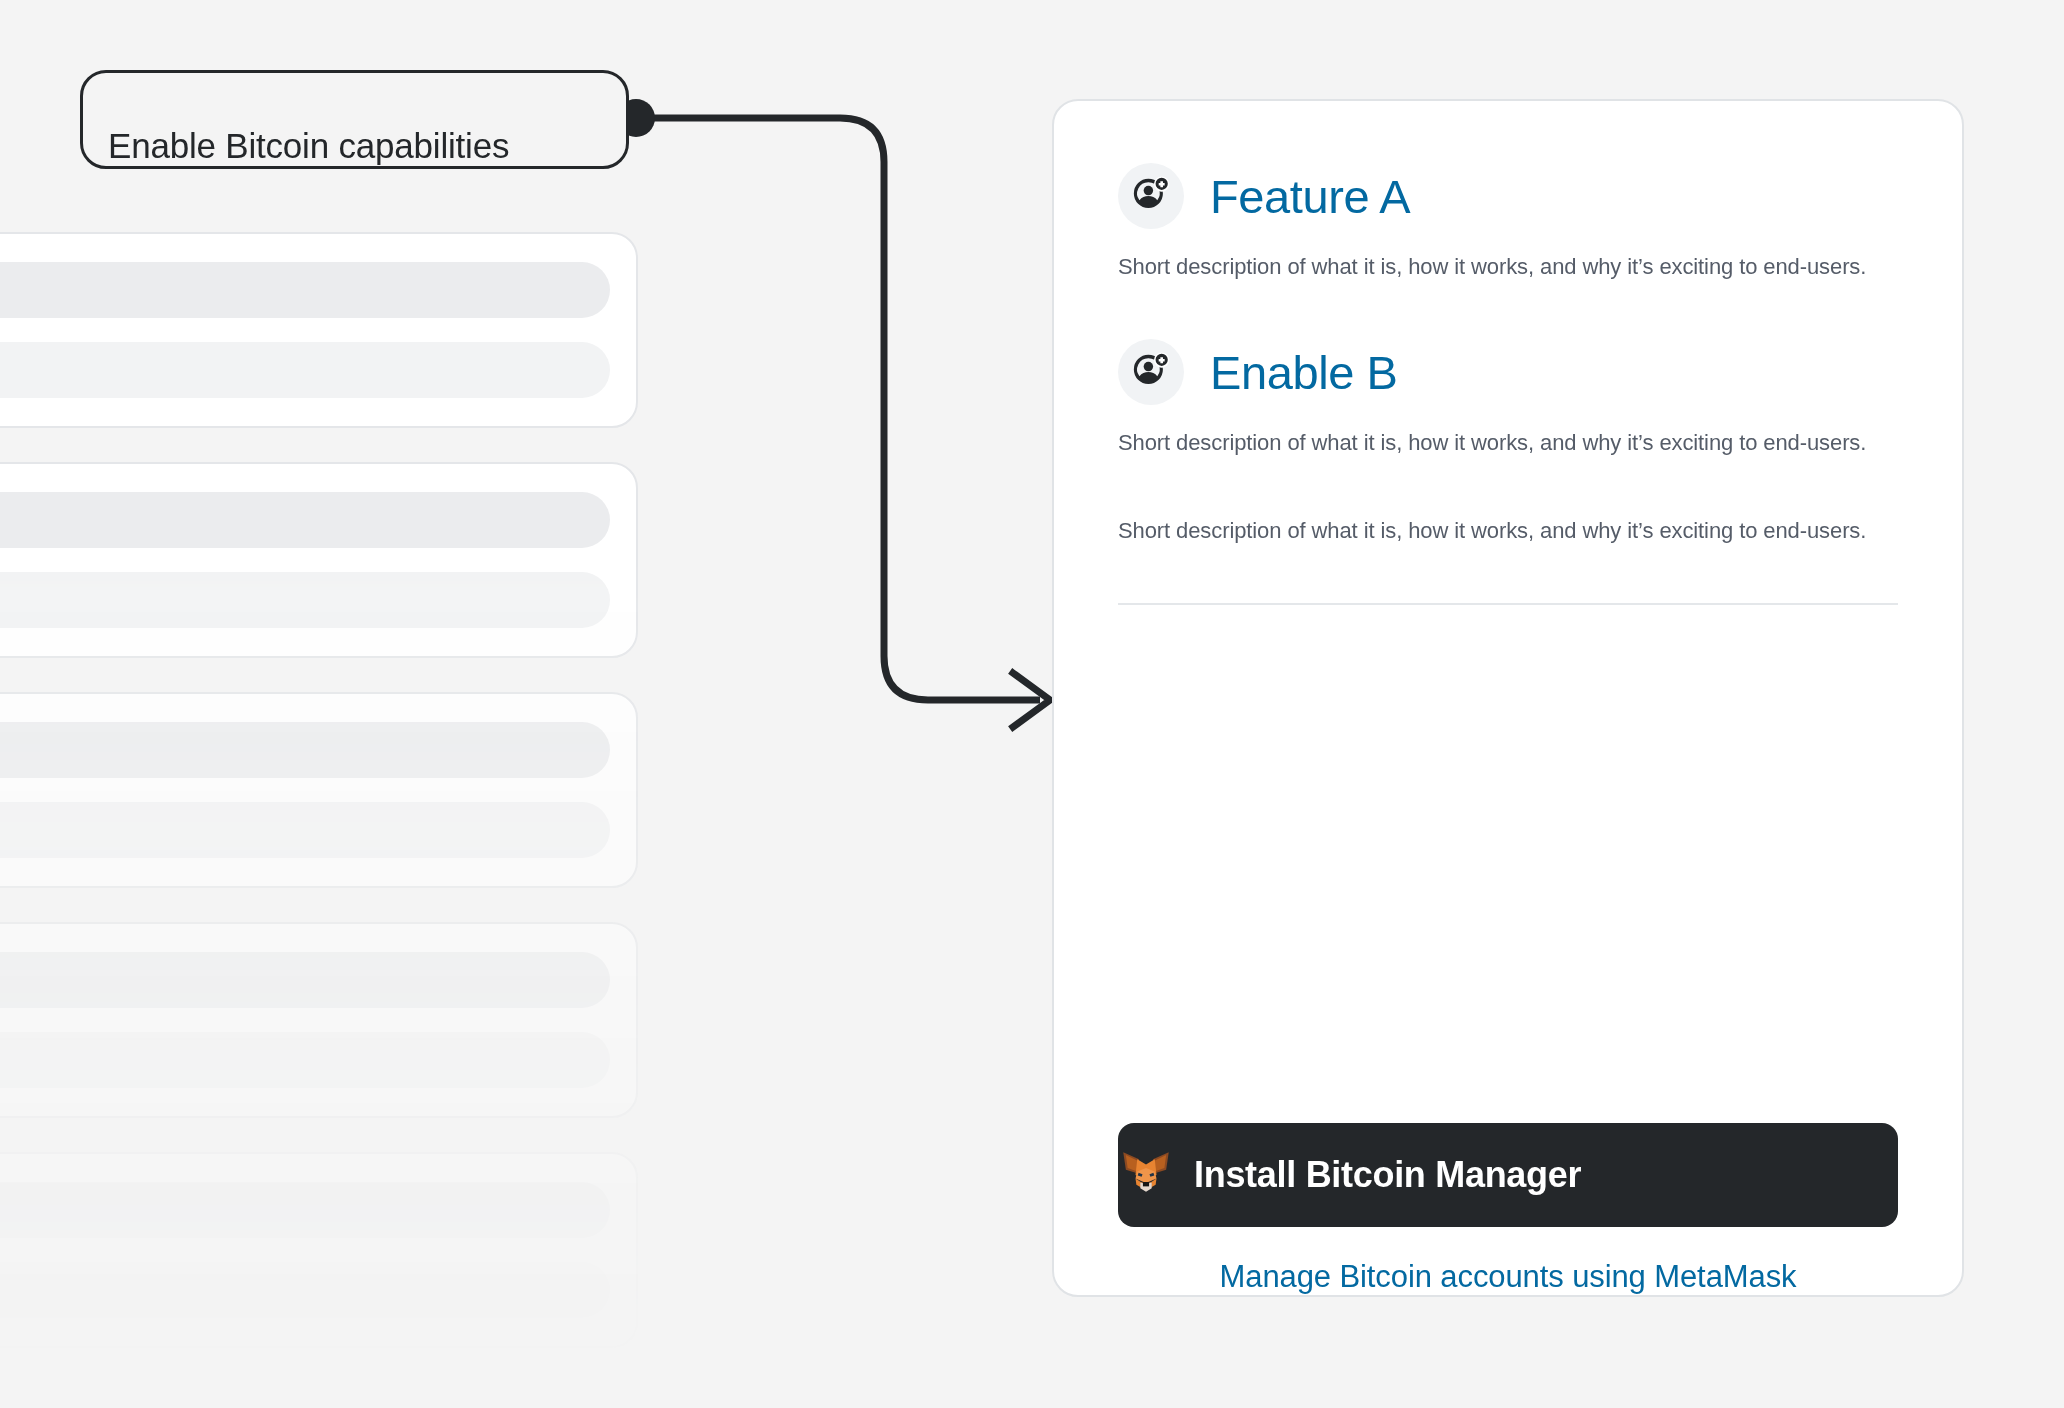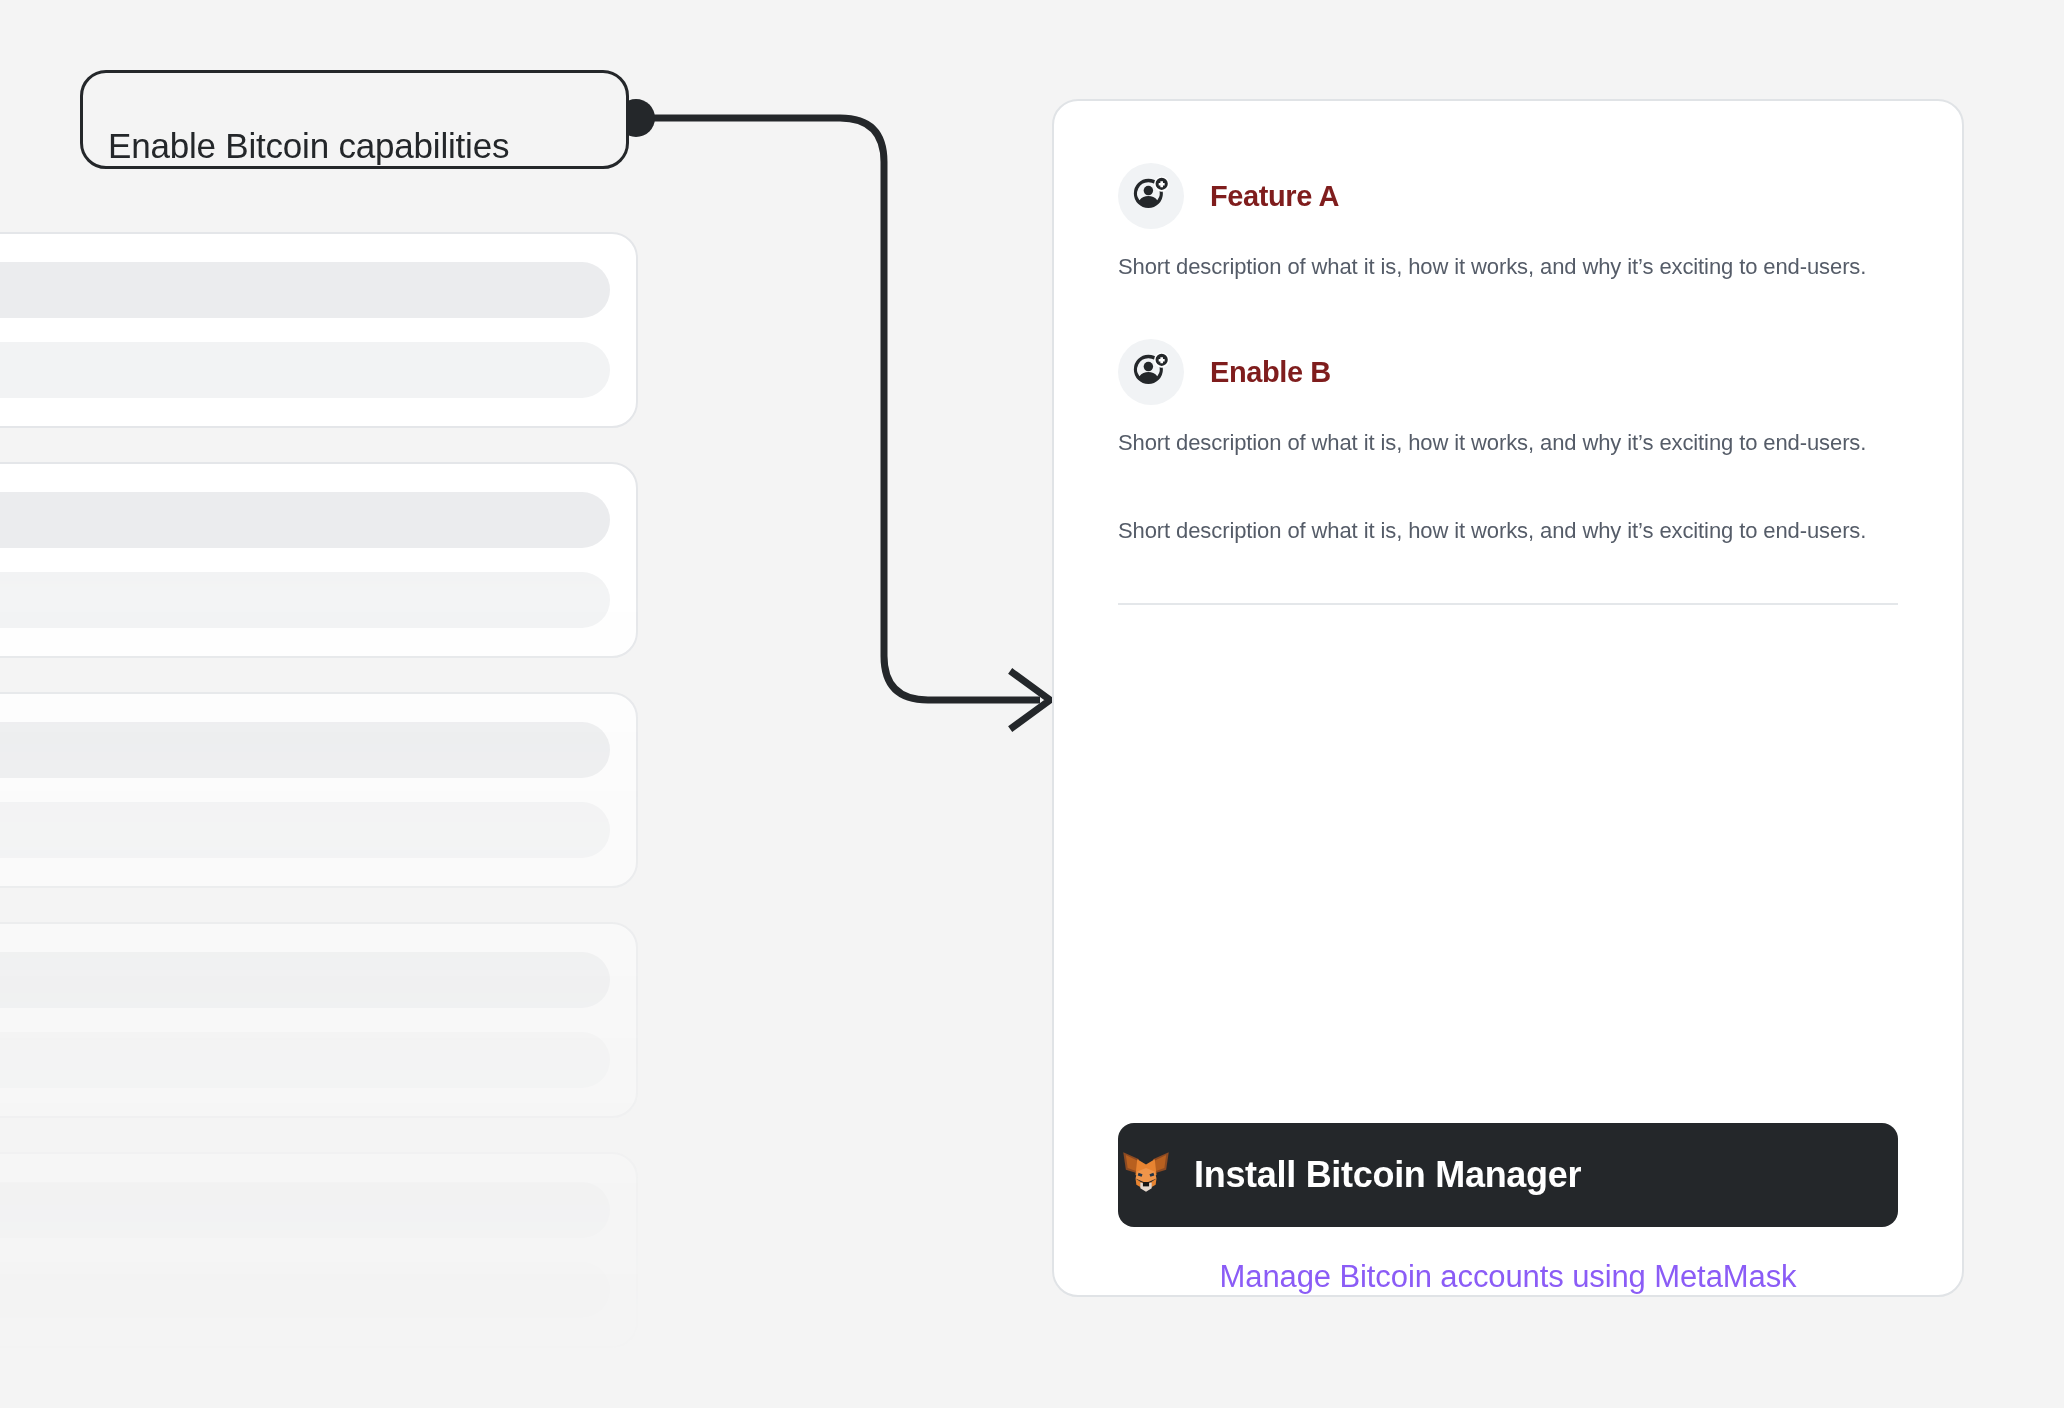--- a/index.html
+++ b/index.html
@@ -119,23 +119,23 @@
     height: 66px;
     border-radius: 50%;
     background: #f1f3f5;
     display: flex;
     align-items: center;
     justify-content: center;
     flex: 0 0 auto;
   }
 
   .feature-title {
-    font-size: 29px;
-    font-weight: 700;
-    color: #7f1d1d;
+    font-size: 47px;
+    font-weight: 400;
+    color: #0369a1;
     letter-spacing: -0.4px;
   }
 
   .feature-desc {
     font-size: 22px;
     line-height: 1.46;
     color: #555c68;
     max-width: 800px;
     letter-spacing: -0.1px;
   }
@@ -168,21 +168,21 @@
     font-size: 36px;
     font-weight: 700;
     color: #ffffff;
     letter-spacing: -0.3px;
   }
 
   #install-caption {
     margin-top: 32px;
     text-align: center;
     font-size: 31px;
-    color: #8b5cf6;
+    color: #0369a1;
     letter-spacing: -0.1px;
   }
 </style>
 </head>
 <body>
 
 <div id="skeleton-column">
   <div class="skeleton-card">
     <div class="skeleton-bar primary"></div>
     <div class="skeleton-bar secondary"></div>

